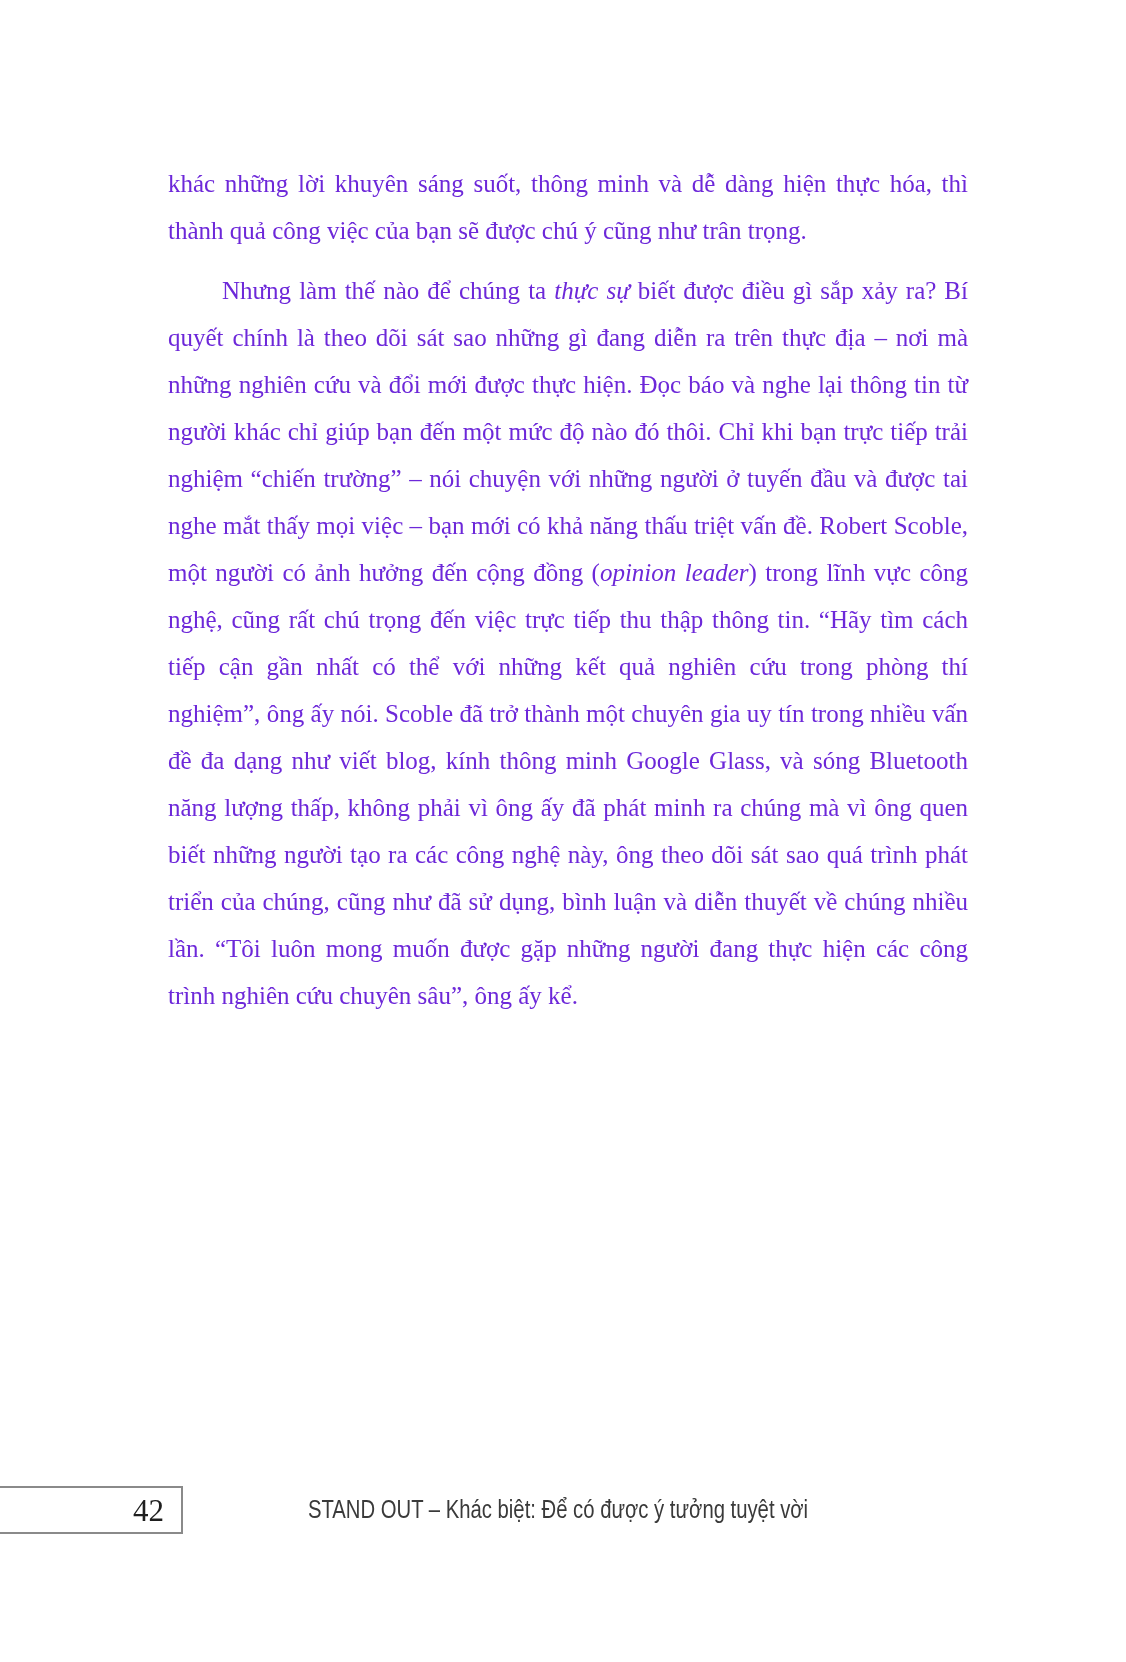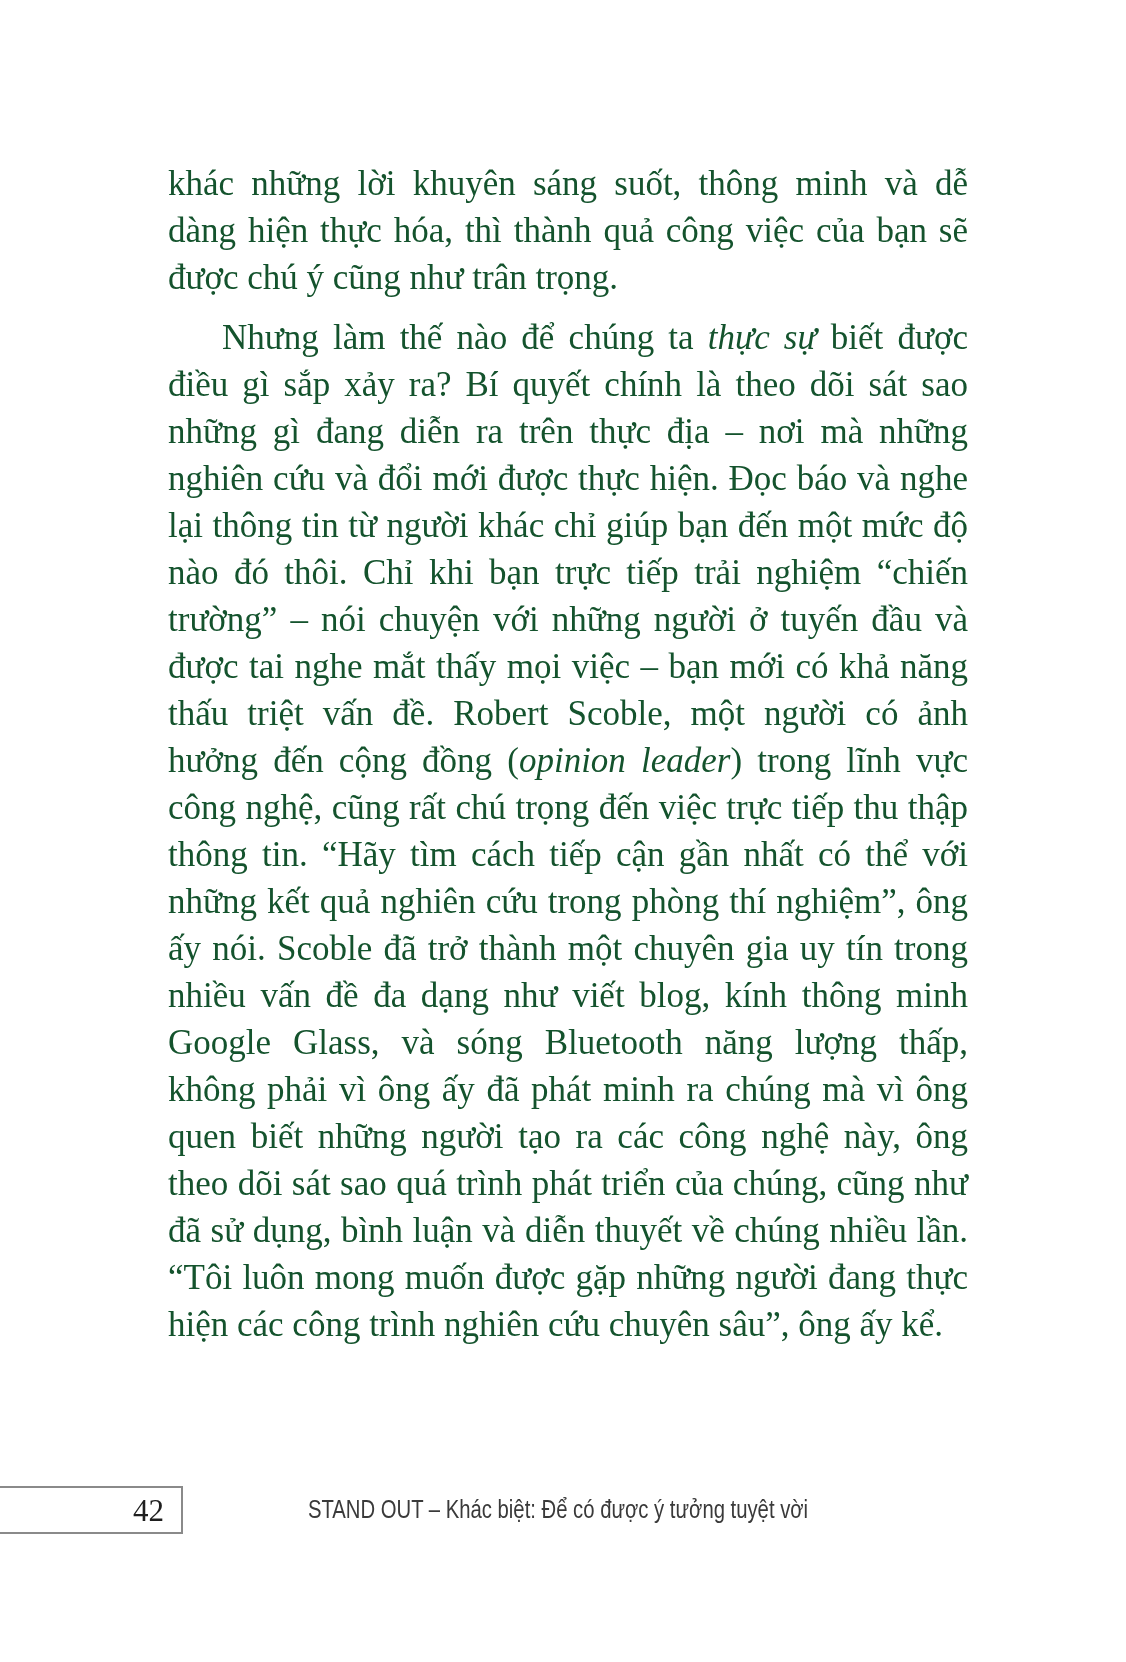--- a/index.html
+++ b/index.html
@@ -18,23 +18,23 @@
     inset: 0;
     background: #ffffff;
   }
   
   .text-block {
     position: absolute;
     left: 168px;
     top: 160px;
     width: 800px;
     font-family: "Liberation Serif", serif;
-    font-size: 35px;
+    font-size: 25px;
     line-height: 47px;
-    color: #14532d;
+    color: #6d28d9;
     text-align: justify;
   }
   .text-block p {
     margin: 0;
     padding: 0;
   }
   .text-block p + p {
     margin-top: 13px;
     font-family: Liberation Serif, serif;
   }

